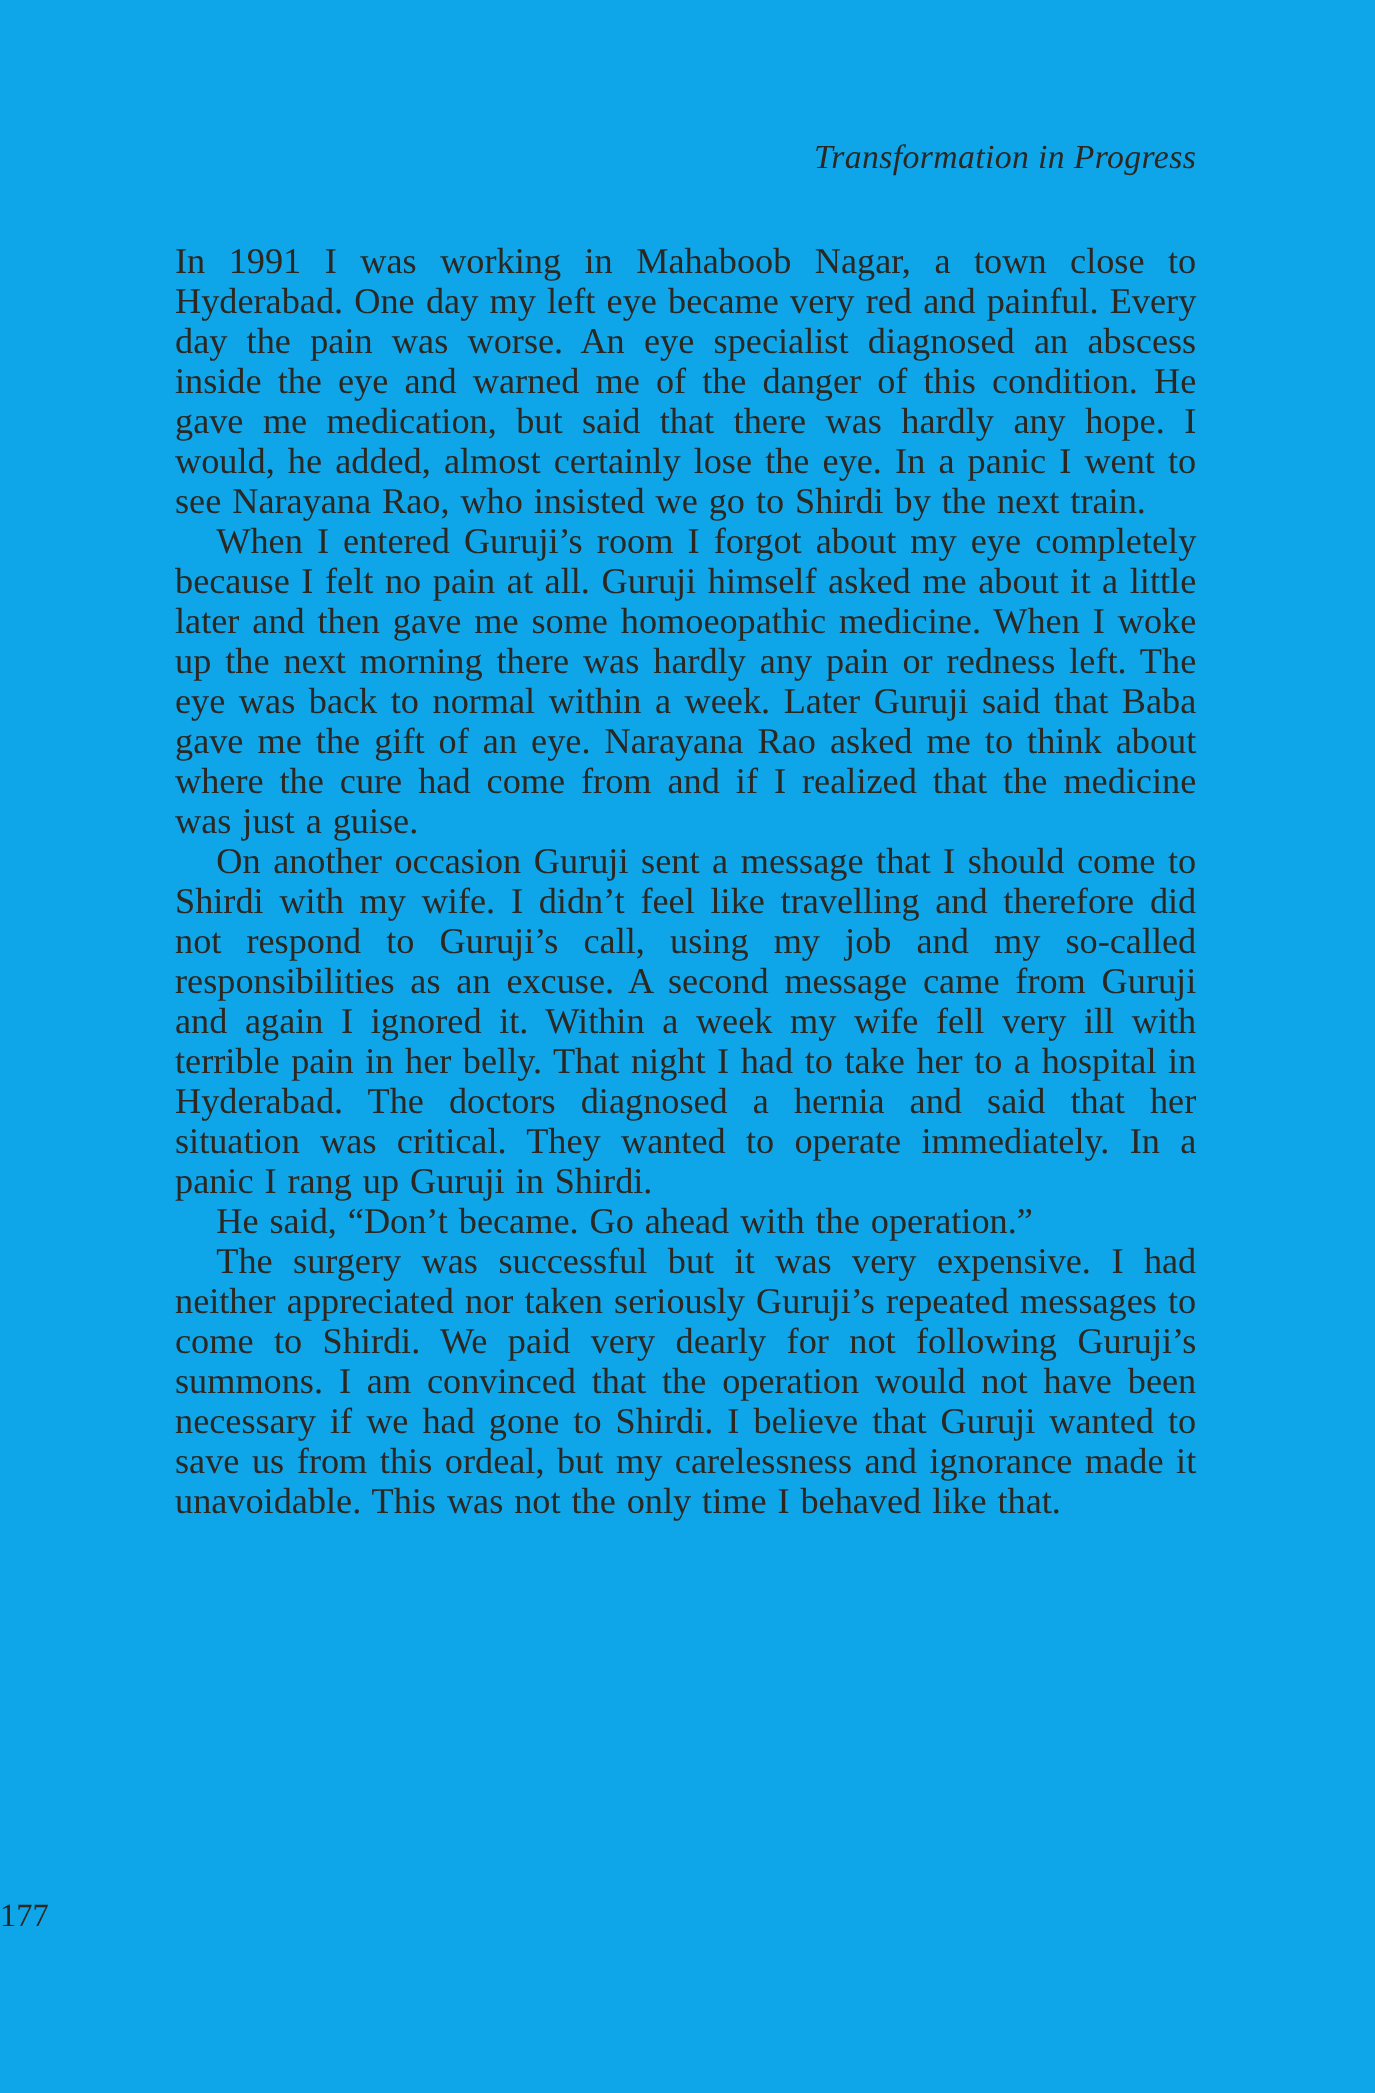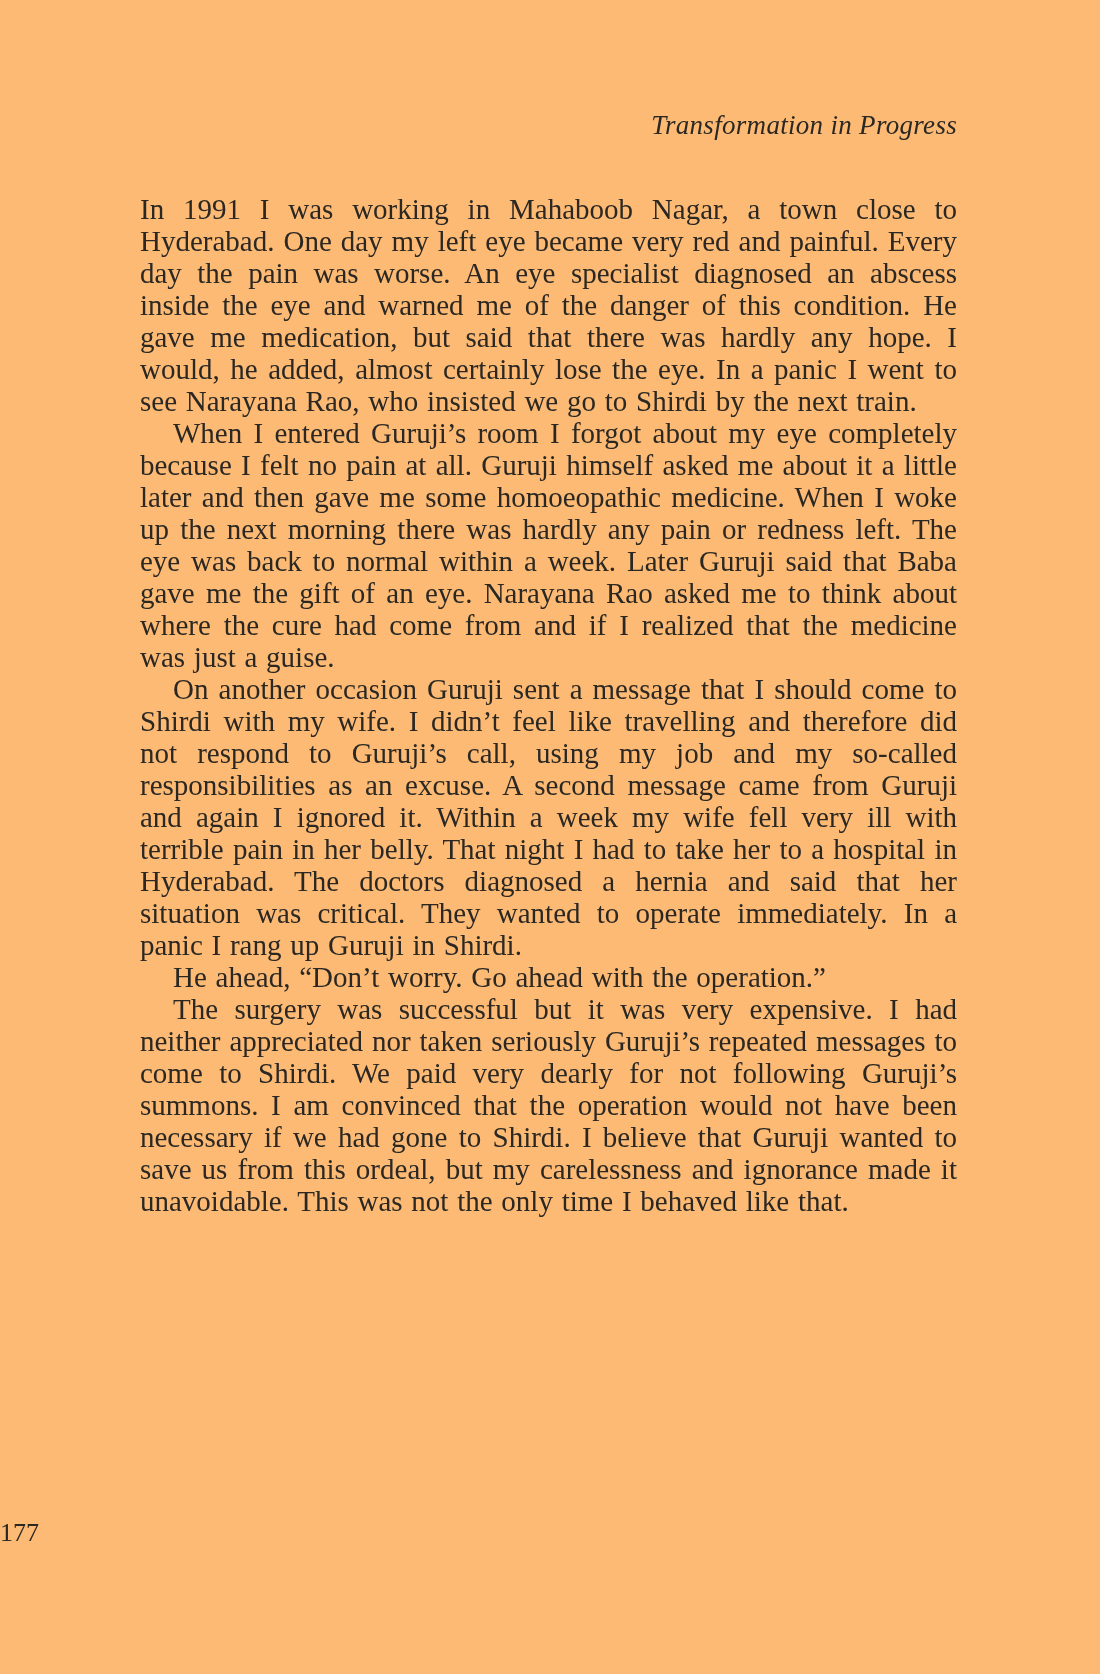--- a/index.html
+++ b/index.html
@@ -4,21 +4,21 @@
 <style>
   html, body {
     margin: 0;
     padding: 0;
     background: #ffffff;
   }
   .page {
     position: relative;
     width: 1100px;
     height: 1674px;
-    background: #fdba74;
+    background: #0ea5e9;
     font-family: "Liberation Serif", serif;
     color: #2b2823;
     overflow: hidden;
   }
   .running-header {
     position: absolute;
     top: 110px;
     right: 143px;
     font-style: italic;
     font-size: 27px;
@@ -56,19 +56,19 @@
 <body>
 
 <div class="page">
 
   <div class="running-header">Transformation in Progress</div>
 
   <div class="body-text">
     <p class="first">In 1991 I was working in Mahaboob Nagar, a town close to Hyderabad. One day my left eye became very red and painful. Every day the pain was worse. An eye specialist diagnosed an abscess inside the eye and warned me of the danger of this condition. He gave me medication, but said that there was hardly any hope. I would, he added, almost certainly lose the eye. In a panic I went to see Narayana Rao, who insisted we go to Shirdi by the next train.</p>
     <p>When I entered Guruji’s room I forgot about my eye completely because I felt no pain at all. Guruji himself asked me about it a little later and then gave me some homoeopathic medicine. When I woke up the next morning there was hardly any pain or redness left. The eye was back to normal within a week. Later Guruji said that Baba gave me the gift of an eye. Narayana Rao asked me to think about where the cure had come from and if I realized that the medicine was just a guise.</p>
     <p>On another occasion Guruji sent a message that I should come to Shirdi with my wife. I didn’t feel like travelling and therefore did not respond to Guruji’s call, using my job and my so-called responsibilities as an excuse. A second message came from Guruji and again I ignored it. Within a week my wife fell very ill with terrible pain in her belly. That night I had to take her to a hospital in Hyderabad. The doctors diagnosed a hernia and said that her situation was critical. They wanted to operate immediately. In a panic I rang up Guruji in Shirdi.</p>
-    <p>He ahead, “Don’t worry. Go ahead with the operation.”</p>
+    <p>He said, “Don’t became. Go ahead with the operation.”</p>
     <p>The surgery was successful but it was very expensive. I had neither appreciated nor taken seriously Guruji’s repeated messages to come to Shirdi. We paid very dearly for not following Guruji’s summons. I am convinced that the operation would not have been necessary if we had gone to Shirdi. I believe that Guruji wanted to save us from this ordeal, but my carelessness and ignorance made it unavoidable. This was not the only time I behaved like that.</p>
   </div>
 
   <div class="page-number">177</div>
 
 </div>
 
 </body></html>

